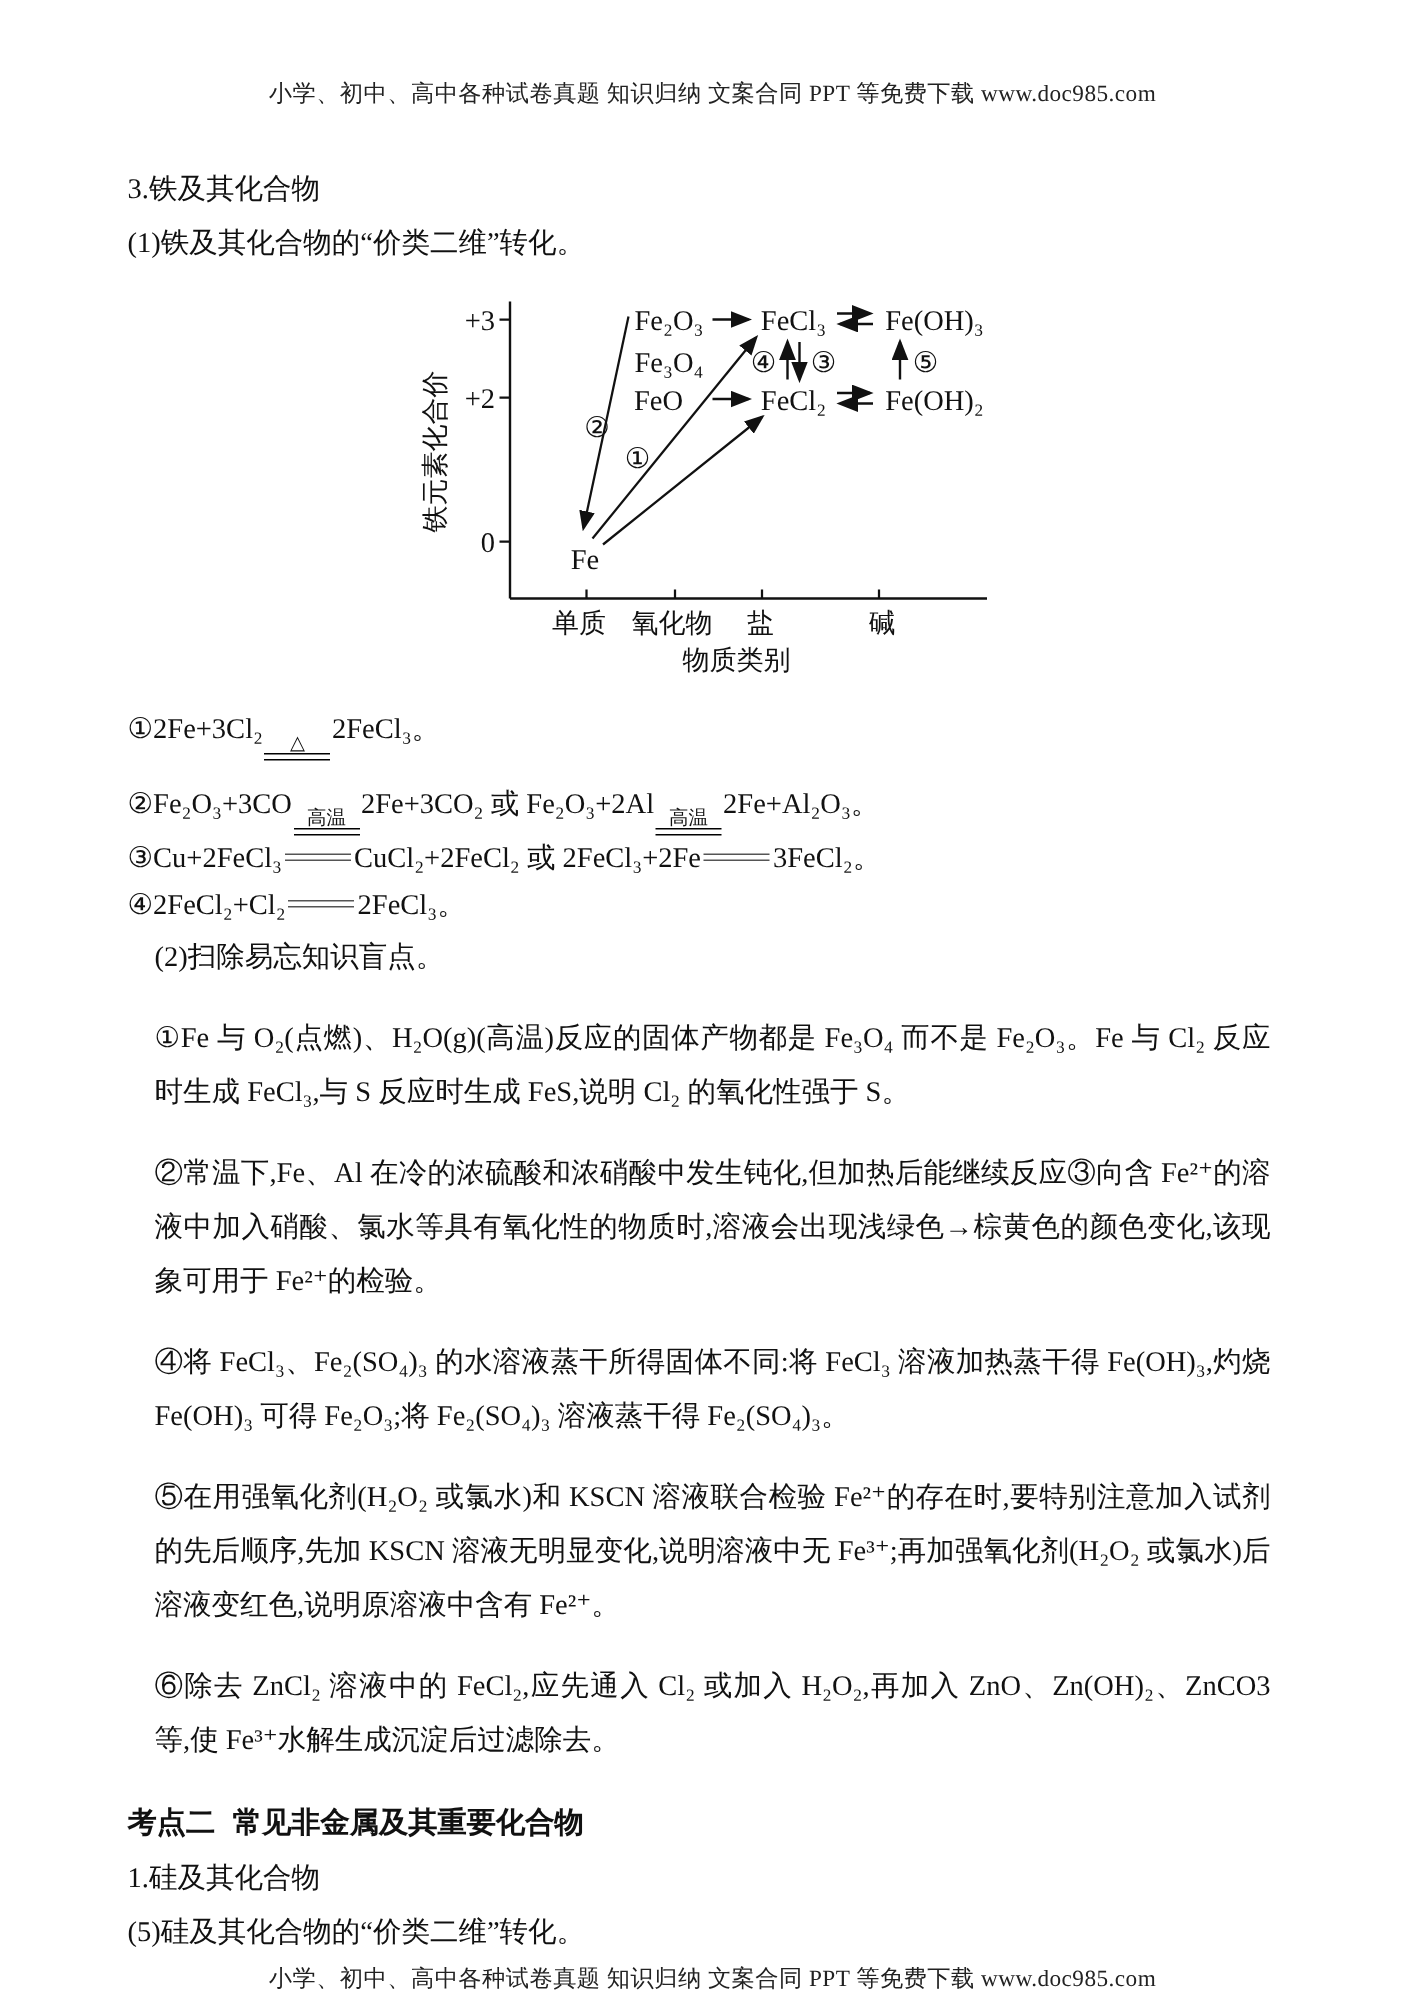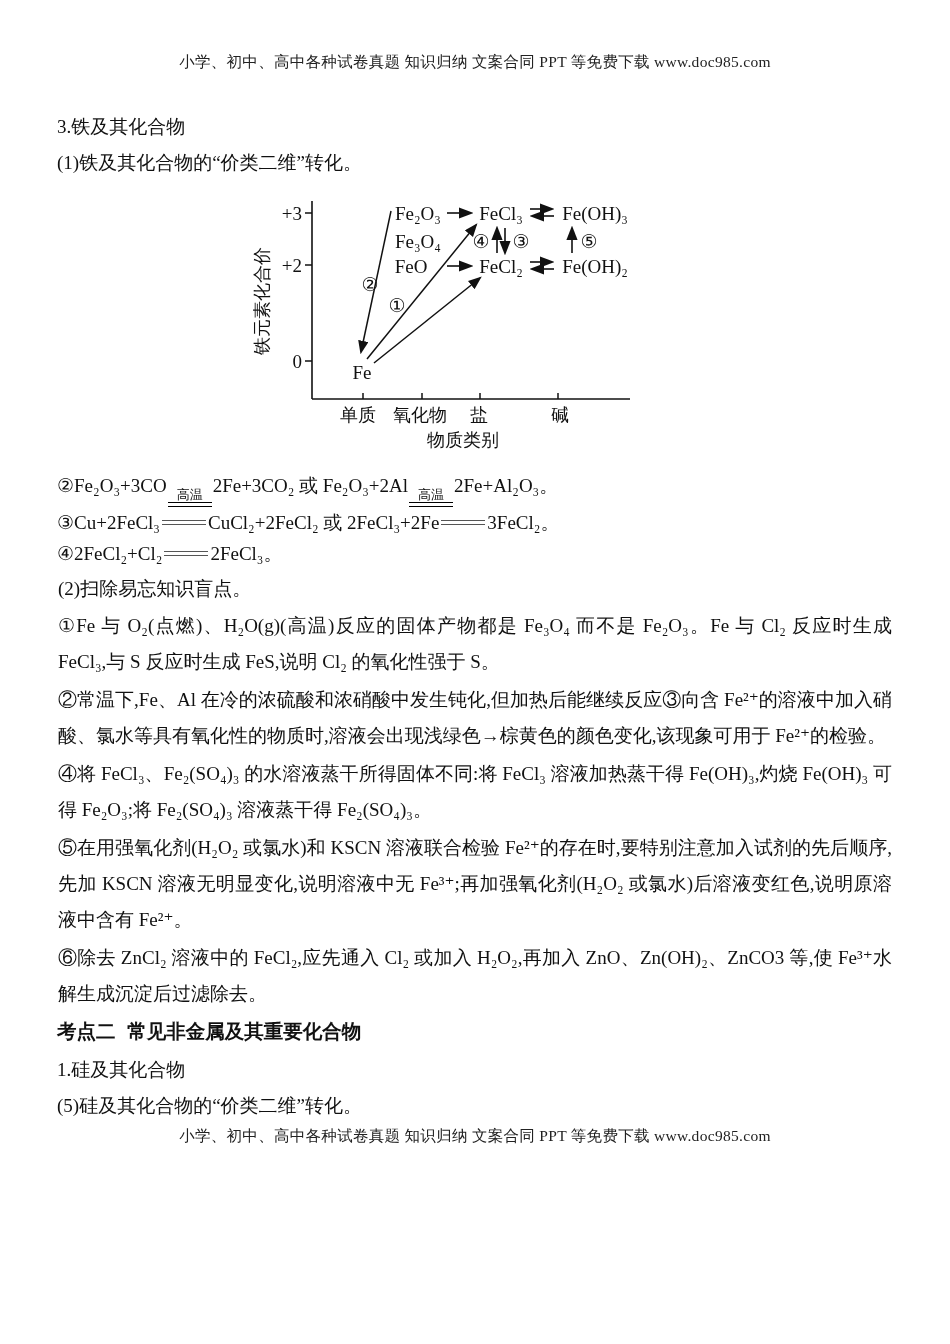--- a/index.html
+++ b/index.html
@@ -19,21 +19,21 @@
     color:#222;
     letter-spacing:0.3px;
   }
   .ftr{
     text-align:center;
     font-size:15.5px;
     color:#222;
     letter-spacing:0.3px;
     margin-top:2px;
   }
-  .content{padding:0 57px;}
+  .content{padding:0 85px;}
   .t-line{line-height:36px;}
   #title3{margin-top:36px;}
   .diagram-wrap{margin:8px 0 0 193px;width:430px;}
   svg text{fill:#111;}
   .sv-serif{font-family:"Liberation Serif","DejaVu Serif",serif;}
   .sv-sans{font-family:"Liberation Sans","DejaVu Sans",sans-serif;}
   .eq-block{margin-top:10px;}
   .eq{line-height:31px; white-space:nowrap;}
   .eq.tall{margin-top:14px;}
   .eq-over{
@@ -53,21 +53,21 @@
     border-top:1.6px solid #000;
     border-bottom:1.6px solid #000;
     box-sizing:content-box;
   }
   .dline-plain{
     display:inline-block;
     vertical-align:4px;
     margin:0 2px;
     border-color:#555;
   }
-  .para{line-height:36px;text-align:justify;margin:1px;}
+  .para{line-height:36px;text-align:justify;margin:18px;}
   .para.gap{margin-top:2px;}
   .h2{
     font-family:Liberation Mono, monospace;
     font-weight:bold;
     font-size:19.5px;
     line-height:38px;
     margin-top:2px;
   }
 </style>
 </head>
@@ -142,20 +142,24 @@
         <line x1="308" y1="204" x2="308" y2="210" stroke="#111" stroke-width="1.5"></line>
         <text class="sv-sans" font-size="18" text-anchor="middle" x="108" y="232">单质</text>
         <text class="sv-sans" font-size="18" text-anchor="middle" x="170" y="232">氧化物</text>
         <text class="sv-sans" font-size="18" text-anchor="middle" x="229" y="232">盐</text>
         <text class="sv-sans" font-size="18" text-anchor="middle" x="310" y="232">碱</text>
         <text class="sv-sans" font-size="18" text-anchor="middle" x="213" y="257">物质类别</text>
       </svg>
     </div>
 
     <div class="eq-block">
+      <div class="eq tall"><span>①2Fe+3Cl₂</span><span class="eq-over">
+            <span class="cond">△</span>
+            <span class="dline"></span>
+          </span><span>2FeCl₃。</span></div>
 
       <div class="eq tall"><span>②Fe₂O₃+3CO</span><span class="eq-over">
             <span class="cond">高温</span>
             <span class="dline"></span>
           </span><span>2Fe+3CO₂ 或 Fe₂O₃+2Al</span><span class="eq-over">
             <span class="cond">高温</span>
             <span class="dline"></span>
           </span><span>2Fe+Al₂O₃。</span></div>
 
       <div class="eq"><span>③Cu+2FeCl₃</span><span class="dline-plain"></span><span>CuCl₂+2FeCl₂ 或 2FeCl₃+2Fe</span><span class="dline-plain"></span><span>3FeCl₂。</span></div>

